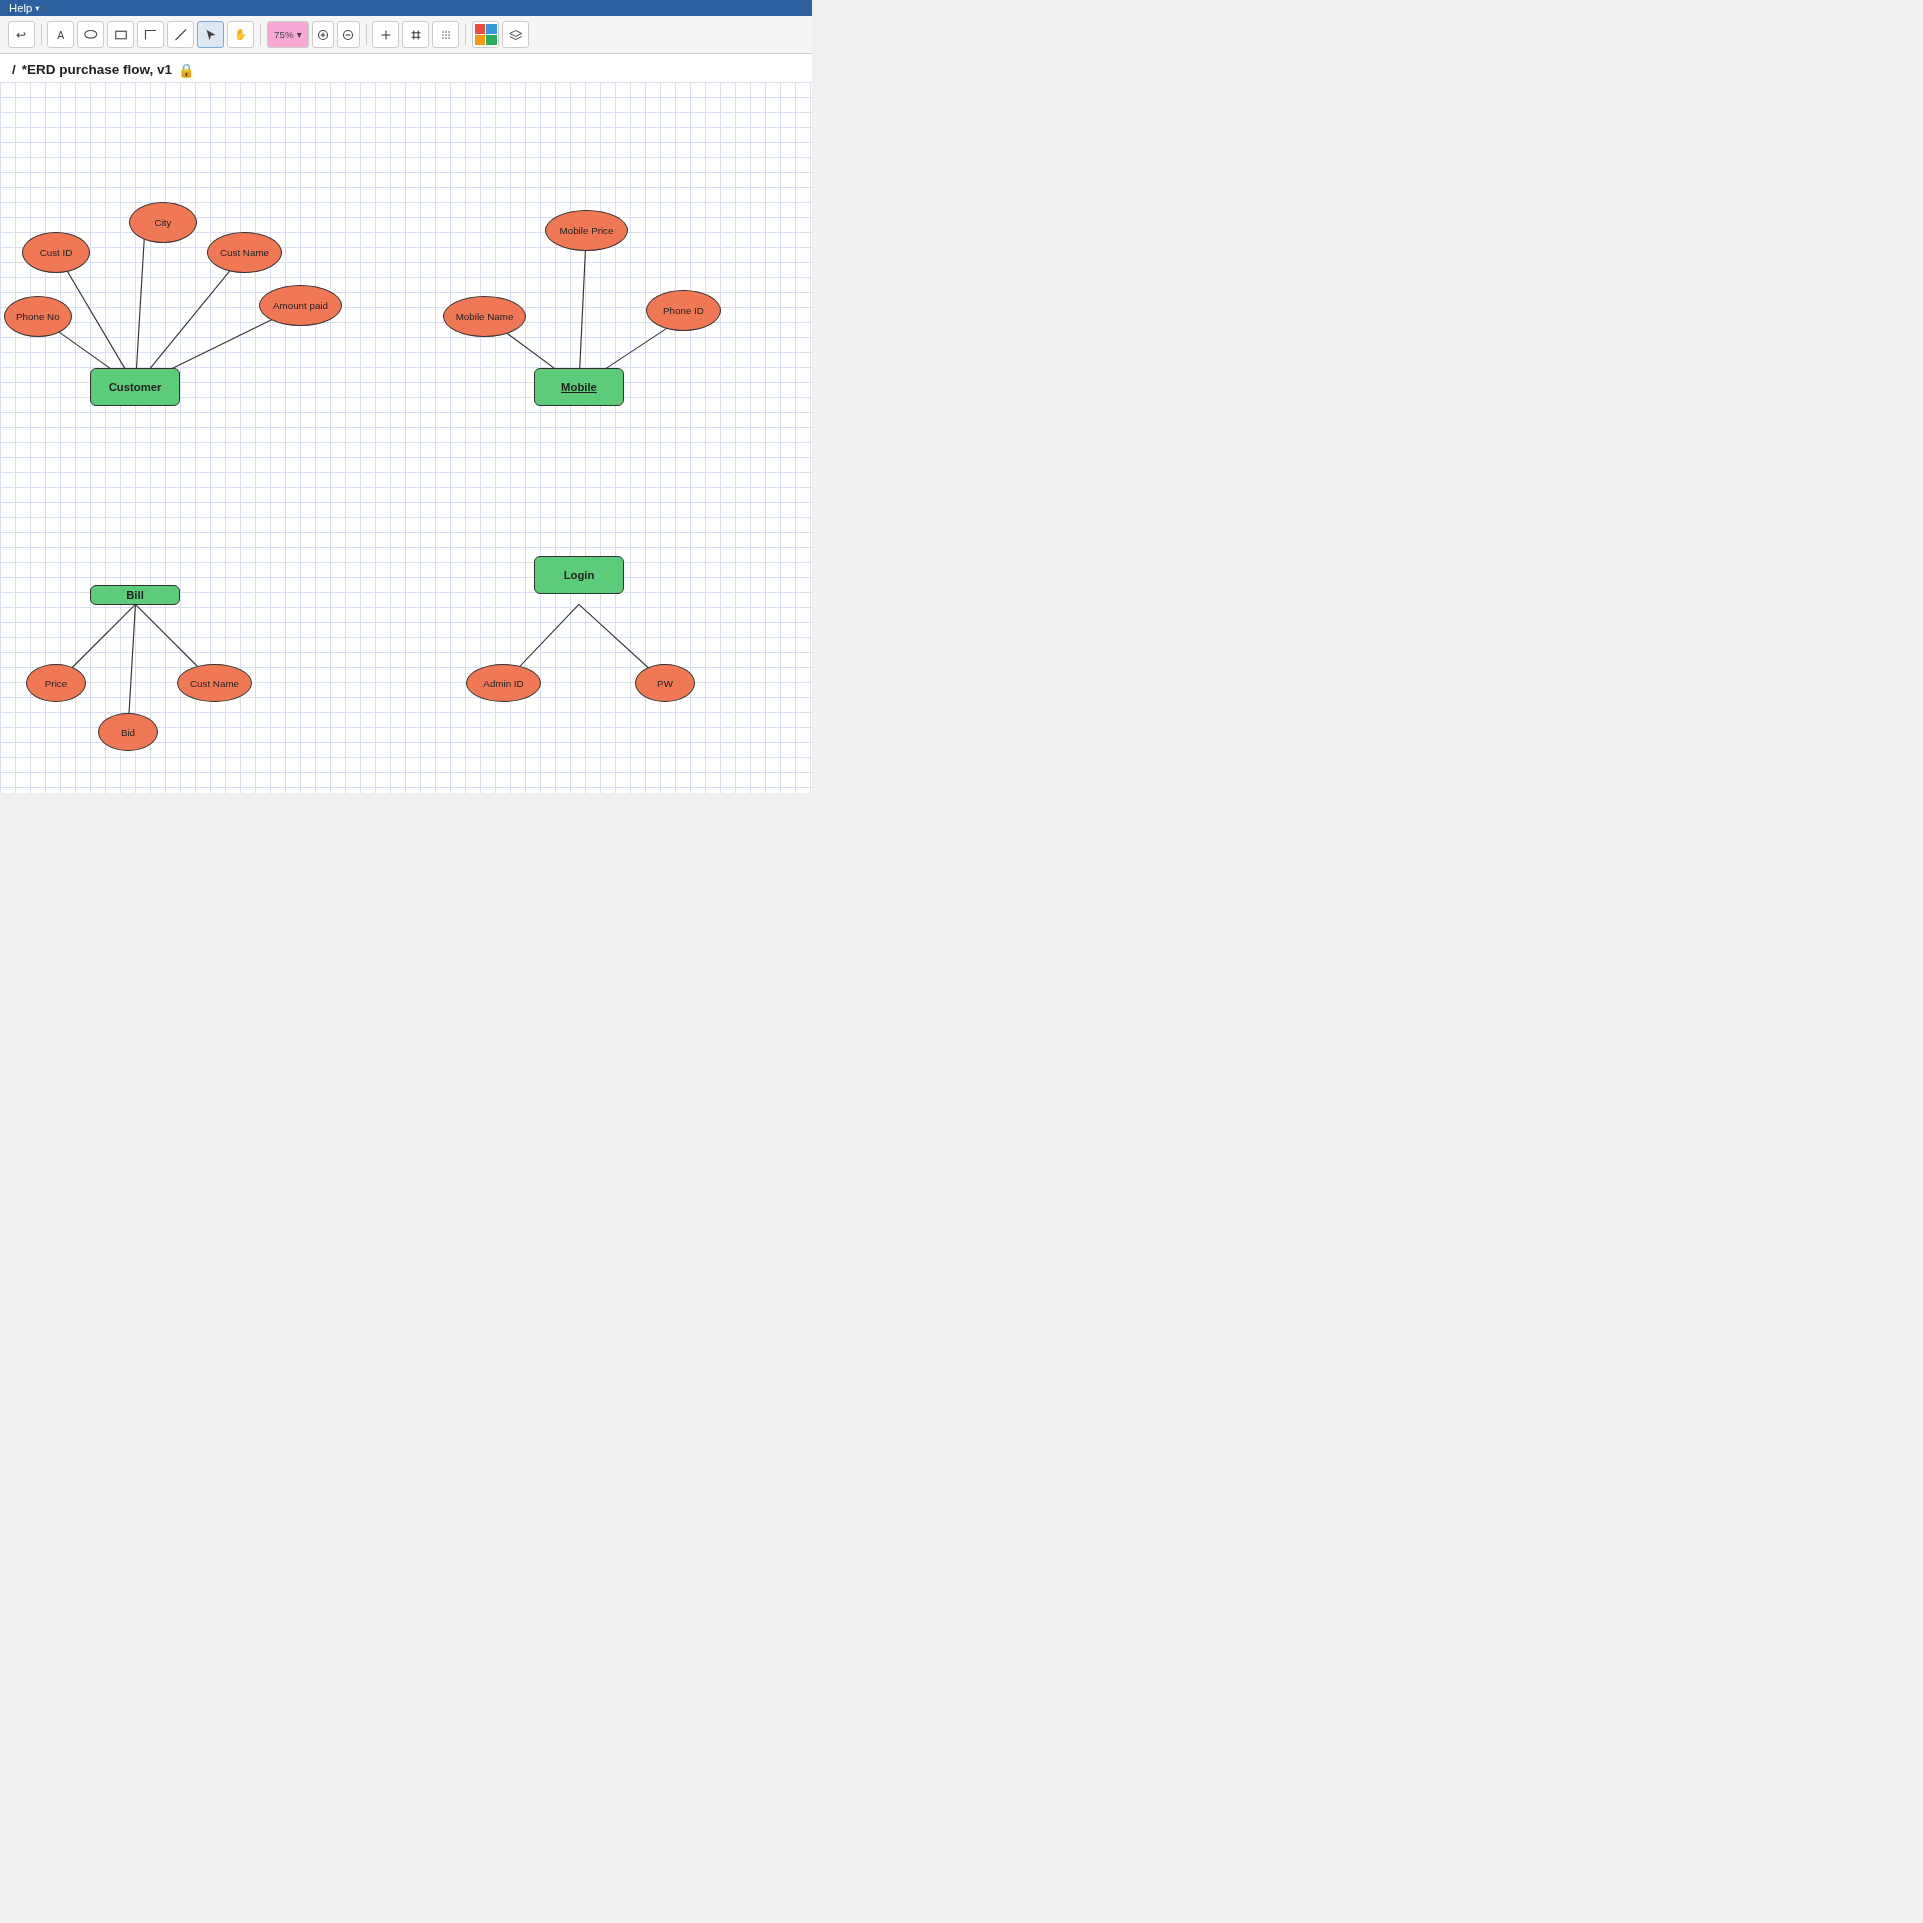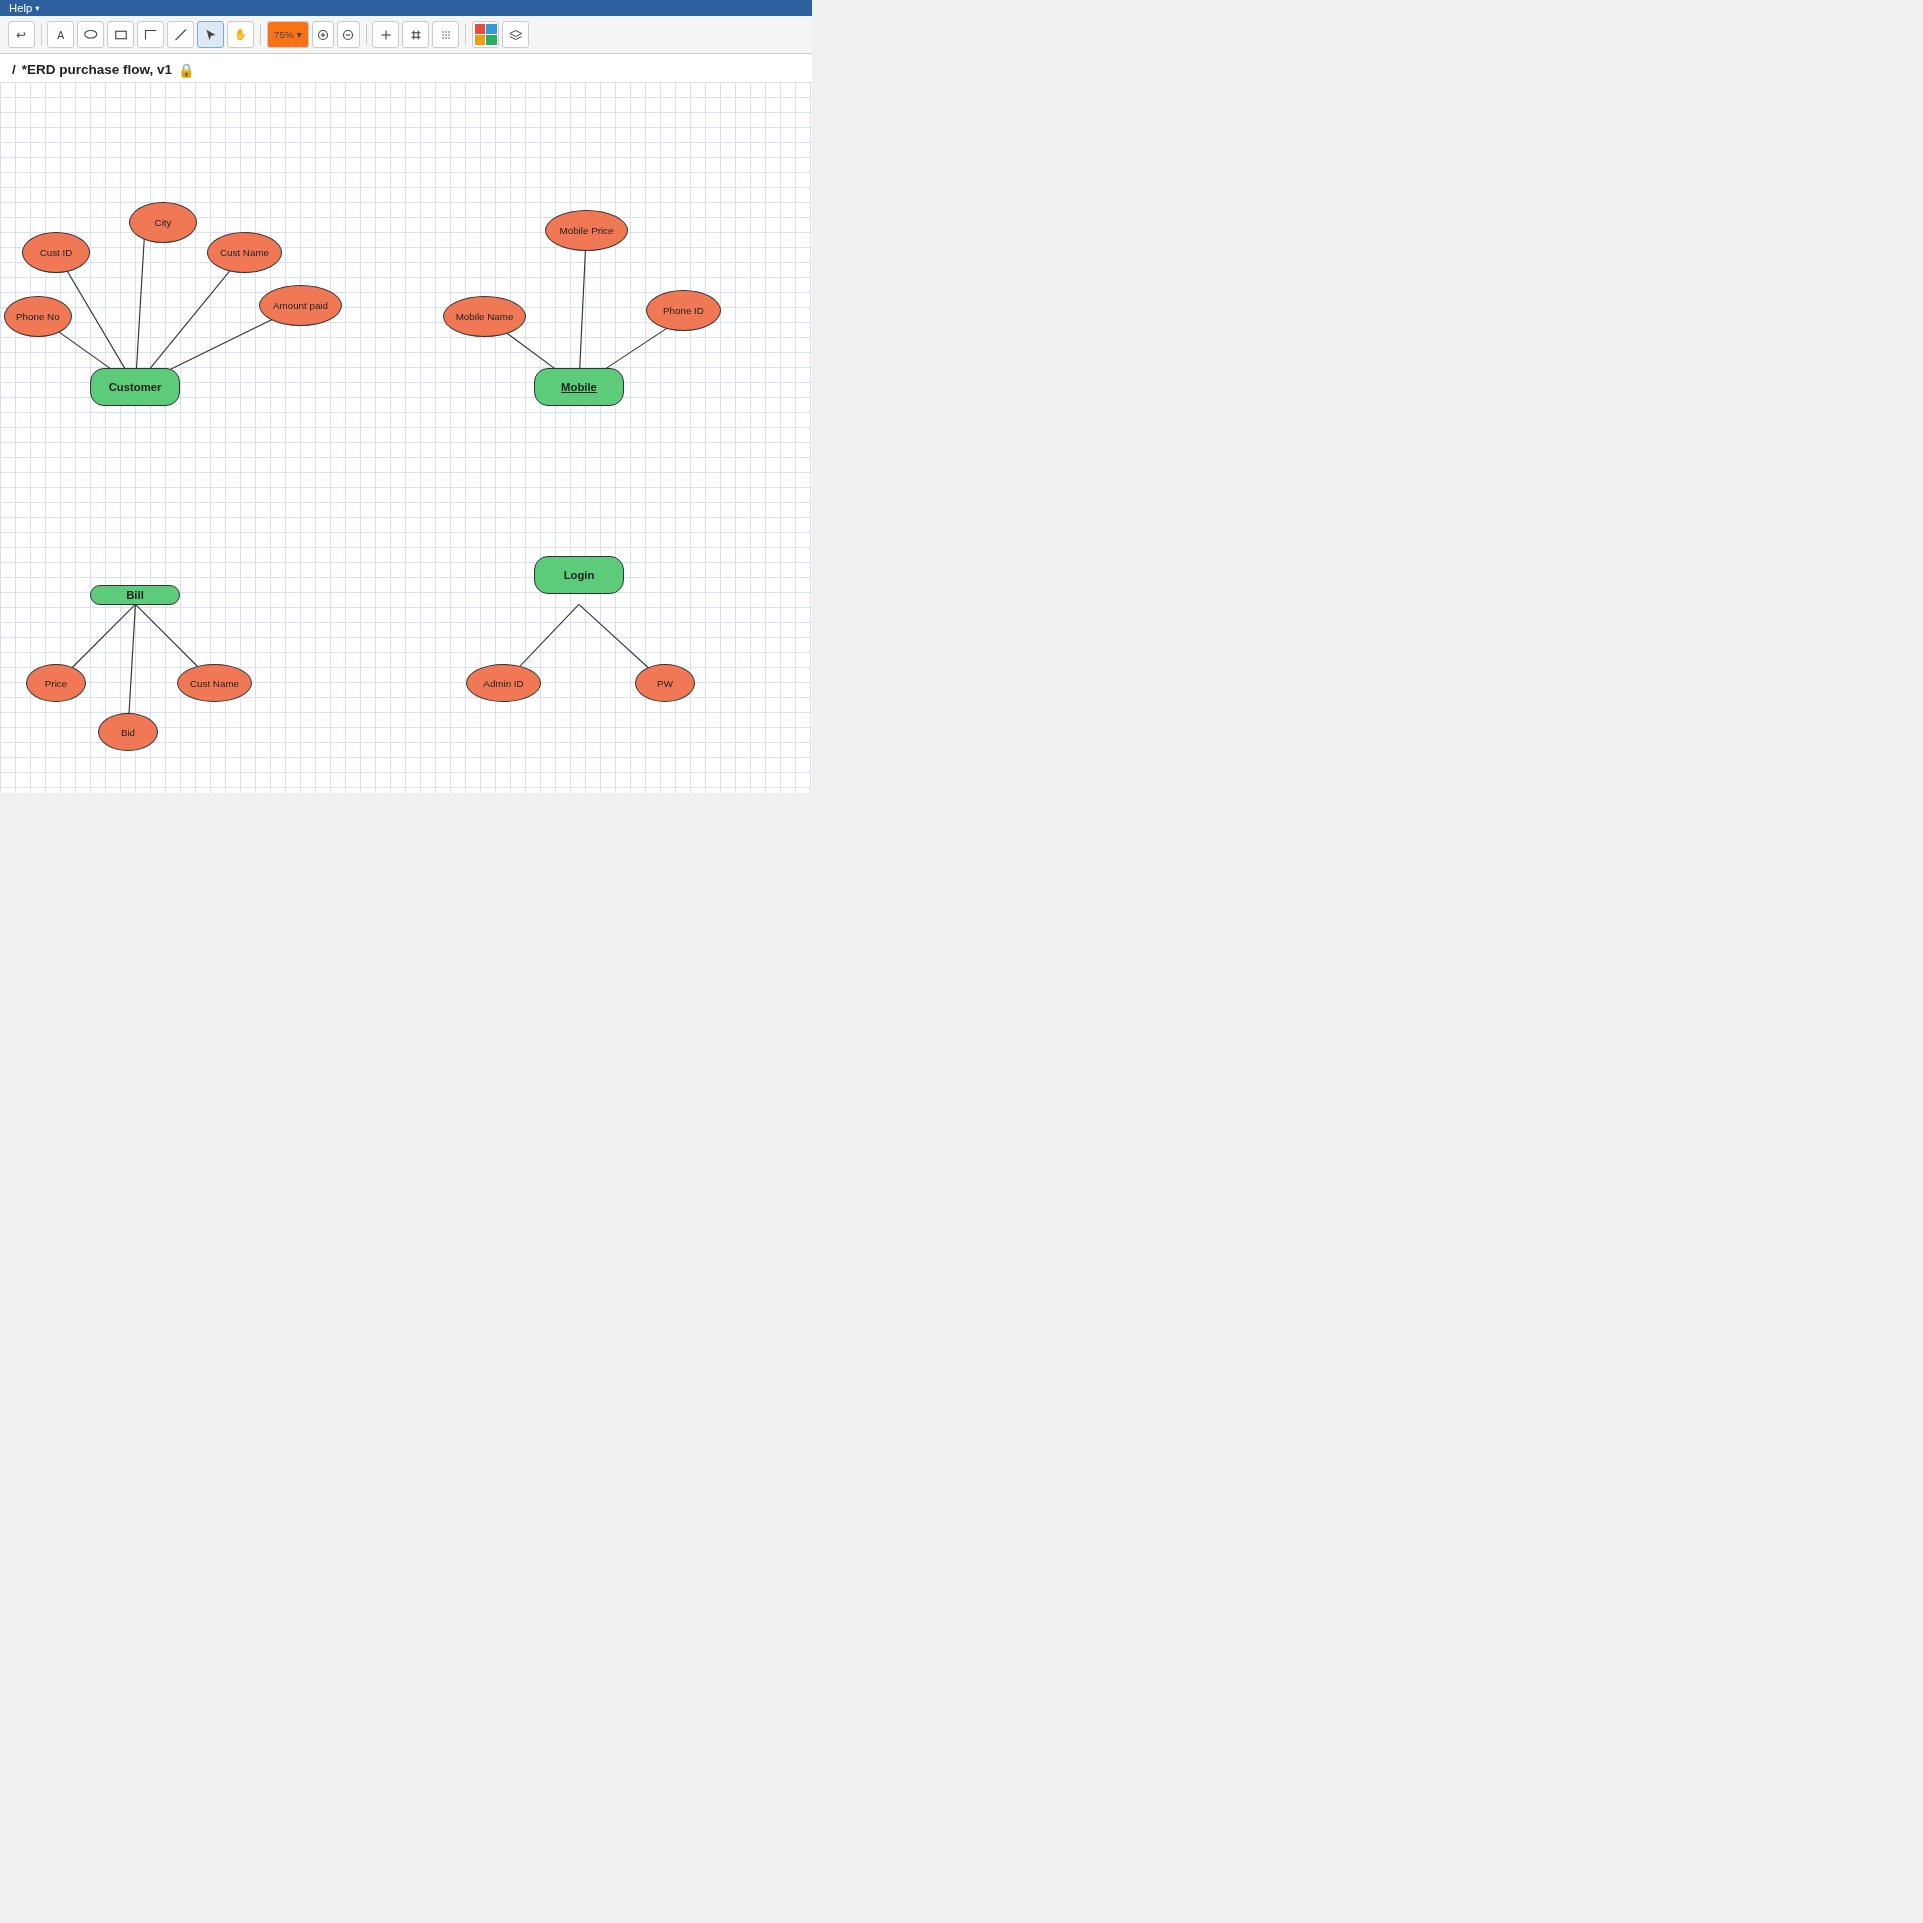--- a/index.html
+++ b/index.html
@@ -55,21 +55,21 @@
       width: 0.8px;
       height: 21px;
       background: #ccc;
       margin: 0 3px;
     }
     .zoom-control {
       display: flex;
       align-items: center;
       border: 0.8px solid #ccc;
       border-radius: 3px;
-      background: #f97316;
+      background: #f9a8d4;
       height: 27px;
       padding: 0 6px;
       gap: 3px;
       font-size: 9.8px;
       color: #444;
       cursor: pointer;
     }
     .zoom-btn {
       width: 22.5px;
       height: 27px;
@@ -107,21 +107,21 @@
       height: calc(812px - 30px - 38px - 33px);
       position: relative;
       overflow: hidden;
     }
 
     
     .entity-rect {
       position: absolute;
       background: #5dcc7a;
       border: 1.5px solid #333;
-      border-radius: 14px;
+      border-radius: 6px;
       display: flex;
       align-items: center;
       justify-content: center;
       font-size: 11.3px;
       font-weight: 600;
       color: #222;
       z-index: 10;
     }
     .entity-ellipse {
       position: absolute;

